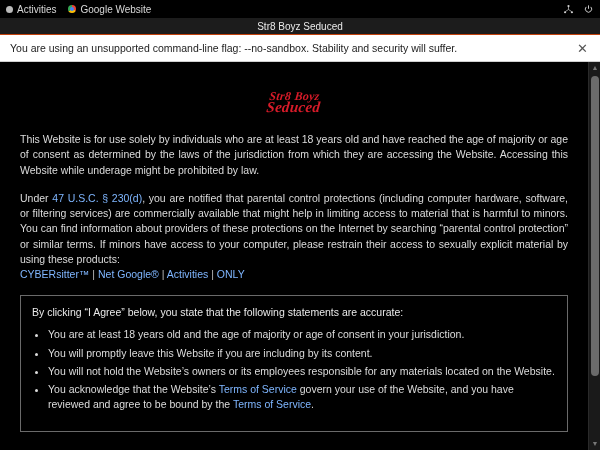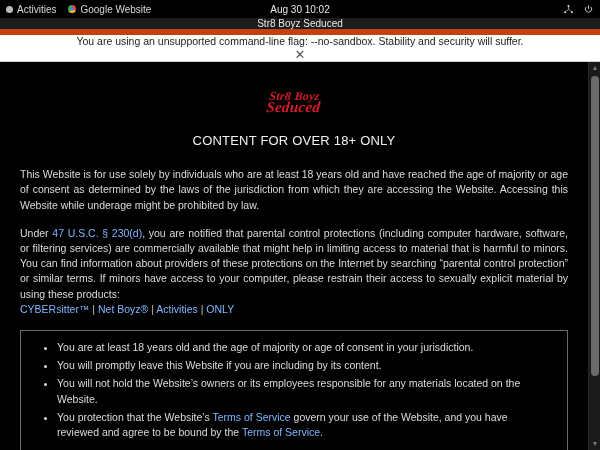--- a/index.html
+++ b/index.html
@@ -45,34 +45,33 @@
   }
   .icon-svg { display: block; }
 
   
   .winbar {
     height: 17px;
     background: #1c1c1c;
     color: #eaeaea;
     font-size: 10px;
     display: flex; align-items: center; justify-content: center;
-    border-bottom: 6px solid #c2410c;
+    border-bottom: 1px solid #c2410c;
   }
 
   
   .infobar {
     height: 27px;
     background: #fff;
     color: #222;
     font-size: 10.5px;
     display: flex; align-items: center;
     padding: 0 10px;
     border-bottom: 1px solid #cfcfcf;
     position: relative;
-    flex-direction: column;
   }
   .infobar .msg { flex: 1; }
   .infobar .close {
     font-size: 13px; color: #555; cursor: default;
     padding: 0 2px; line-height: 1;
   }
 
   
   .viewport {
     position: relative;
@@ -118,21 +117,21 @@
     color: #7fb6ff; cursor: pointer;
   }
   .sep { color: #bbb; }
 
   .box {
     border: 1px solid #6a6a6a;
     padding: 9px 11px 10px;
     margin-top: 4px;
   }
   .box .lead { margin: 0 0 7px; color: #e9e9e9; }
-  .box ul { margin: 0 9px 8px; padding-left: 16px; }
+  .box ul { margin: 0 0 8px; padding-left: 16px; }
   .box li { margin-bottom: 3px; color: #dcdcdc; }
 
   
   .scrollbar {
     position: absolute; top: 0; right: 0; width: 12px; height: 100%;
     background: #1a1a1a; border-left: 1px solid #2a2a2a;
   }
   .scroll-up, .scroll-down {
     position: absolute; left: 0; width: 12px; height: 12px;
     color: #777; font-size: 7px; text-align: center; line-height: 12px;
@@ -151,21 +150,20 @@
   <div class="left">
     <span class="tb-item">
       <span class="dot"></span>
       <span>Activities</span>
     </span>
     <span class="tb-item">
       <span class="chrome-dot"></span>
       <span>Google Website</span>
     </span>
   </div>
-  <div class="center">Aug 30  10:02</div>
   <div class="right">
     <span>
       <svg class="icon-svg" width="11" height="11" viewBox="0 0 16 16" fill="#cfcfcf">
         <circle cx="8" cy="3" r="1.6"></circle>
           <circle cx="3" cy="12" r="1.6"></circle>
           <circle cx="13" cy="12" r="1.6"></circle>
         <path d="M8 4.2 L8 8 M8 8 L3.4 11 M8 8 L12.6 11" stroke="#cfcfcf" stroke-width="1" fill="none"></path>
       </svg>
     </span>
     <span>
@@ -189,36 +187,36 @@
 <div class="viewport">
   <div class="page">
 
     <div class="logo-wrap">
       <span class="logo">
         <span class="l1">Str8 Boyz</span>
         <span class="l2">Seduced</span>
       </span>
     </div>
 
-    <div class="headline">CONTENT FOR OVER 18+ ONLY</div>
 
     <p class="para">This Website is for use solely by individuals who are at least 18 years old and have reached the age of majority or age of consent as determined by the laws of the jurisdiction from which they are accessing the Website. Accessing this Website while underage might be prohibited by law.</p>
 
     <p class="para">
       <span>Under </span><a class="link">47 U.S.C. § 230(d)</a><span>, you are notified that parental control protections (including computer hardware, software, or filtering services) are commercially available that might help in limiting access to material that is harmful to minors. You can find information about providers of these protections on the Internet by searching “parental control protection” or similar terms. If minors have access to your computer, please restrain their access to sexually explicit material by using these products:</span><br>
-      <a class="link">CYBERsitter™</a><span class="sep"> | </span><a class="link">Net Boyz®</a><span class="sep"> | </span><a class="link">Activities</a><span class="sep"> | </span><a class="link">ONLY</a>
+      <a class="link">CYBERsitter™</a><span class="sep"> | </span><a class="link">Net Google®</a><span class="sep"> | </span><a class="link">Activities</a><span class="sep"> | </span><a class="link">ONLY</a>
     </p>
 
     <div class="box">
+      <p class="lead">By clicking “I Agree” below, you state that the following statements are accurate:</p>
       <ul>
         <li>You are at least 18 years old and the age of majority or age of consent in your jurisdiction.</li>
         <li>You will promptly leave this Website if you are including by its content.</li>
         <li>You will not hold the Website’s owners or its employees responsible for any materials located on the Website.</li>
         <li>
-          <span>You protection that the Website’s </span><a class="link">Terms of Service</a><span> govern your use of the Website, and you have reviewed and agree to be bound by the </span><a class="link">Terms of Service</a><span>.</span>
+          <span>You acknowledge that the Website’s </span><a class="link">Terms of Service</a><span> govern your use of the Website, and you have reviewed and agree to be bound by the </span><a class="link">Terms of Service</a><span>.</span>
         </li>
       </ul>
 
     </div>
 
   </div>
 
   <div class="scrollbar">
     <div class="scroll-up">▲</div>
     <div class="scroll-thumb"></div>

